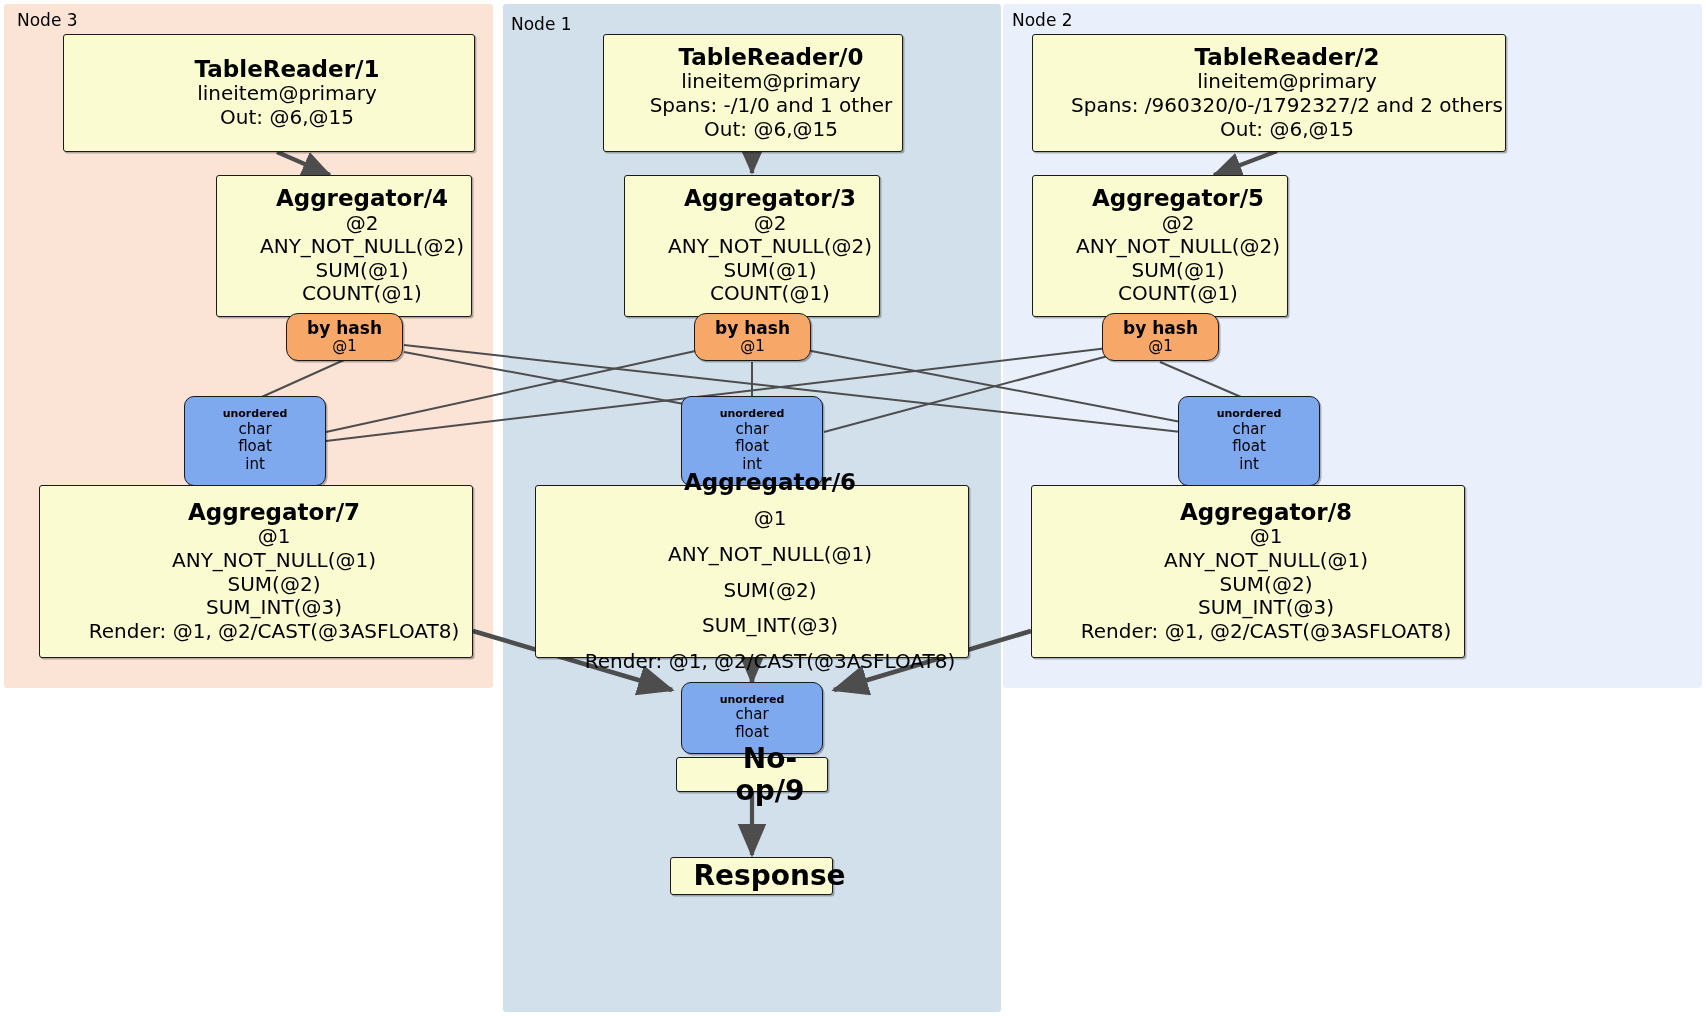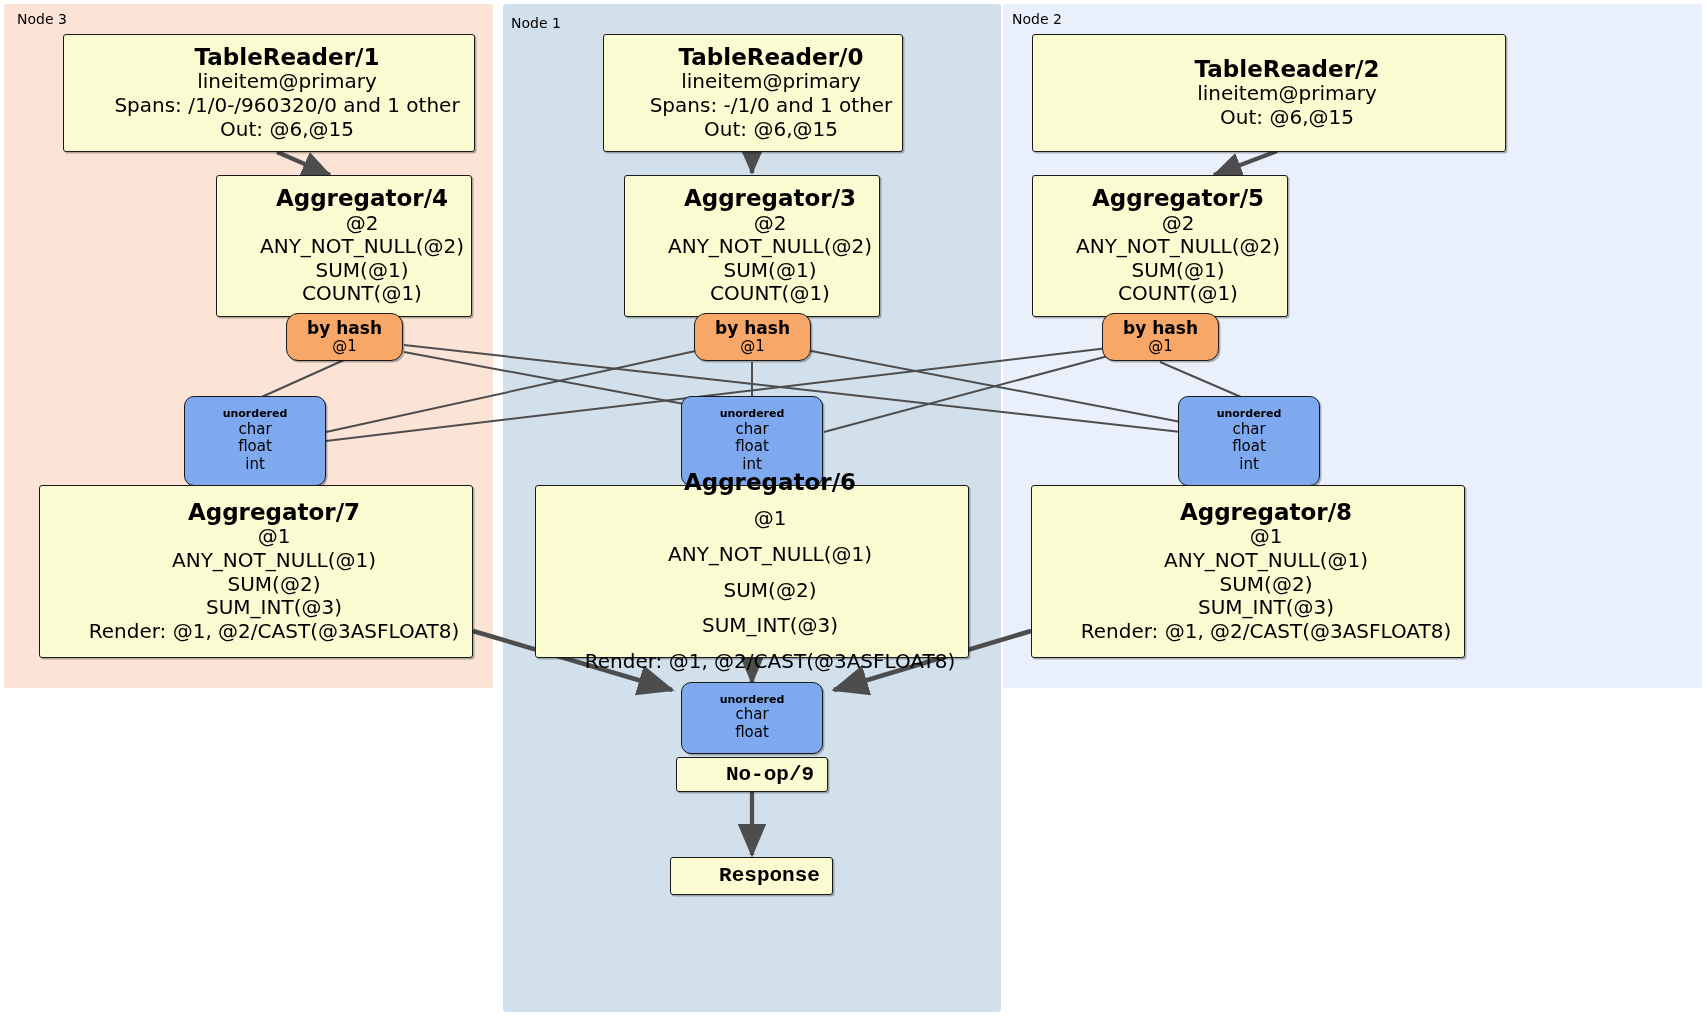--- a/index.html
+++ b/index.html
@@ -6,21 +6,21 @@
   html,body{margin:0;padding:0;background:#ffffff;}
   body{
     font-family:"DejaVu Sans","Liberation Sans",sans-serif;
     width:1706px;height:1016px;position:relative;overflow:hidden;
   }
   #stage{position:absolute;left:0;top:0;width:1706px;height:1016px;}
 
   
   .panel{position:absolute;border-radius:3px;}
   .panel-label{
-    position:absolute;font-size:14px;color:#000;
+    position:absolute;font-size:17px;color:#000;
     line-height:1;white-space:nowrap;
   }
 
   
   #edges{position:absolute;left:0;top:0;width:1706px;height:1016px;pointer-events:none;}
 
   
   .nodebox{
     position:absolute;box-sizing:border-box;
     display:flex;flex-direction:column;align-items:center;justify-content:center;
@@ -34,21 +34,21 @@
   .router{
     background:#f7a868;border:1.6px solid #1a1a1a;border-radius:12px;
     box-shadow:1.5px 1.5px 0 rgba(0,0,0,0.28);
     text-align:center;
   }
   .stream{
     background:#7fa9ef;border:1.6px solid #1a1a1a;border-radius:10px;
     box-shadow:1.5px 1.5px 0 rgba(0,0,0,0.28);
   }
   .title{font-weight:bold;font-size:23px;color:#000;line-height:1.12;}
-  .title.small{font-size:21px;font-family:Liberation Mono, monospace;}
+  .title.small{font-size:28px;}
   .line{font-size:20px;color:#000;line-height:1.18;white-space:nowrap;}
   .router .title{font-size:17px;}
   .router .line{font-size:15px;}
   .stream .title{font-size:11px;}
   .stream .line{font-size:15px;}
   .proc.simple{justify-content:center;}
 </style>
 </head>
 <body>
 
@@ -100,34 +100,34 @@
     </g>
 
     <g stroke="#4d4d4d" stroke-width="4.2" fill="none" marker-end="url(#ahs)">
       <path d="M752,790 L752,855"></path>
     </g>
   </svg>
 
   <div class="nodebox proc" style="left:63px;top:34px;width:412px;height:118px;">
     <div class="title">TableReader/1</div>
     <div class="line">lineitem@primary</div>
-    <div class="line">Spans: /1/0-/960320/0 and 1 other</div>
     <div class="line">Out: @6,@15</div>
   </div>
 
   <div class="nodebox proc" style="left:603px;top:34px;width:300px;height:118px;">
     <div class="title">TableReader/0</div>
     <div class="line">lineitem@primary</div>
     <div class="line">Spans: -/1/0 and 1 other</div>
     <div class="line">Out: @6,@15</div>
   </div>
 
   <div class="nodebox proc" style="left:1032px;top:34px;width:474px;height:118px;">
     <div class="title">TableReader/2</div>
     <div class="line">lineitem@primary</div>
+    <div class="line">Spans: /960320/0-/1792327/2 and 2 others</div>
     <div class="line">Out: @6,@15</div>
   </div>
 
   <div class="nodebox proc" style="left:216px;top:175px;width:256px;height:142px;">
     <div class="title">Aggregator/4</div>
     <div class="line">@2</div>
     <div class="line">ANY_NOT_NULL(@2)</div>
     <div class="line">SUM(@1)</div>
     <div class="line">COUNT(@1)</div>
   </div>

